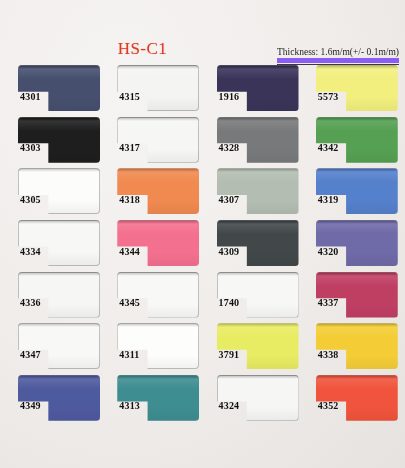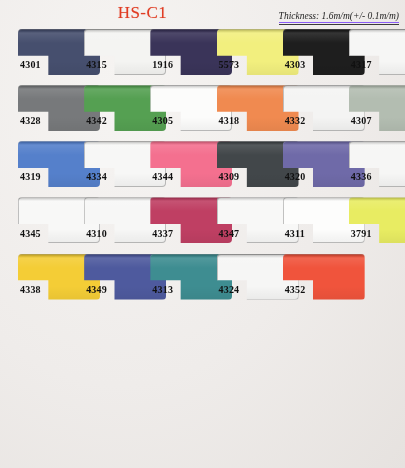--- a/index.html
+++ b/index.html
@@ -22,56 +22,56 @@
   #page {
     position: absolute; inset: 0;
     display: flex; flex-direction: column;
   }
 
   
   #header {
     position: relative;
     height: 26px;
     flex: 0 0 26px;
+    margin-top: 36px;
   }
   #title {
     position: absolute;
     left: 0; right: 0; top: 3px;
     text-align: center;
     color: #e03b22;
     font-size: 17px;
     font-weight: 400;
     letter-spacing: 0.5px;
     text-shadow: 0 0 1px rgba(224,59,34,0.35);
     padding-right: 120px;
   }
   #thickness-wrap {
     position: absolute;
     right: 6px; top: 5px;
   }
   #thickness {
     font-size: 9.5px;
     color: #1c1c1c;
-    border-bottom: 1px solid #8b5cf6;
+    border-bottom: 5px solid #8b5cf6;
     padding-bottom: 1px;
     display: inline-block;
     white-space: nowrap;
-    font-style: italic;
   }
   #thickness-rule {
     height: 1px;
     background: #3a3a3a;
     margin-top: 1px;
   }
 
   
   #grid {
     flex: 1 1 auto;
     display: grid;
-    grid-template-columns: repeat(6, 1fr);
+    grid-template-columns: repeat(4, 1fr);
     grid-template-rows: repeat(8, 1fr);
     column-gap: 0px;
     row-gap: 0px;
     padding: 0 13px 2px 4px;
     gap: 9px;
   }
   .cell {
     position: relative;
   }
   .chip-wrap {
@@ -202,27 +202,20 @@
       </div>
       <div class="cell">
         <div class="chip-wrap">
           <div class="chip" style="background: rgb(240, 138, 80);"></div>
           <div class="chip-gloss"></div>
         </div>
         <div class="code">4318</div>
       </div>
       <div class="cell">
         <div class="chip-wrap">
-          <div class="chip light" style="background: rgb(244, 244, 243);"></div>
-          <div class="chip-gloss"></div>
-        </div>
-        <div class="code">4332</div>
-      </div>
-      <div class="cell">
-        <div class="chip-wrap">
           <div class="chip" style="background: rgb(179, 189, 177);"></div>
           <div class="chip-gloss"></div>
         </div>
         <div class="code">4307</div>
       </div>
       <div class="cell">
         <div class="chip-wrap">
           <div class="chip" style="background: rgb(85, 128, 203);"></div>
           <div class="chip-gloss"></div>
         </div>
@@ -268,21 +261,21 @@
           <div class="chip light" style="background: rgb(248, 248, 247);"></div>
           <div class="chip-gloss"></div>
         </div>
         <div class="code">4345</div>
       </div>
       <div class="cell">
         <div class="chip-wrap">
           <div class="chip light" style="background: rgb(247, 247, 246);"></div>
           <div class="chip-gloss"></div>
         </div>
-        <div class="code">4310</div>
+        <div class="code">1740</div>
       </div>
       <div class="cell">
         <div class="chip-wrap">
           <div class="chip" style="background: rgb(191, 63, 99);"></div>
           <div class="chip-gloss"></div>
         </div>
         <div class="code">4337</div>
       </div>
       <div class="cell">
         <div class="chip-wrap">

